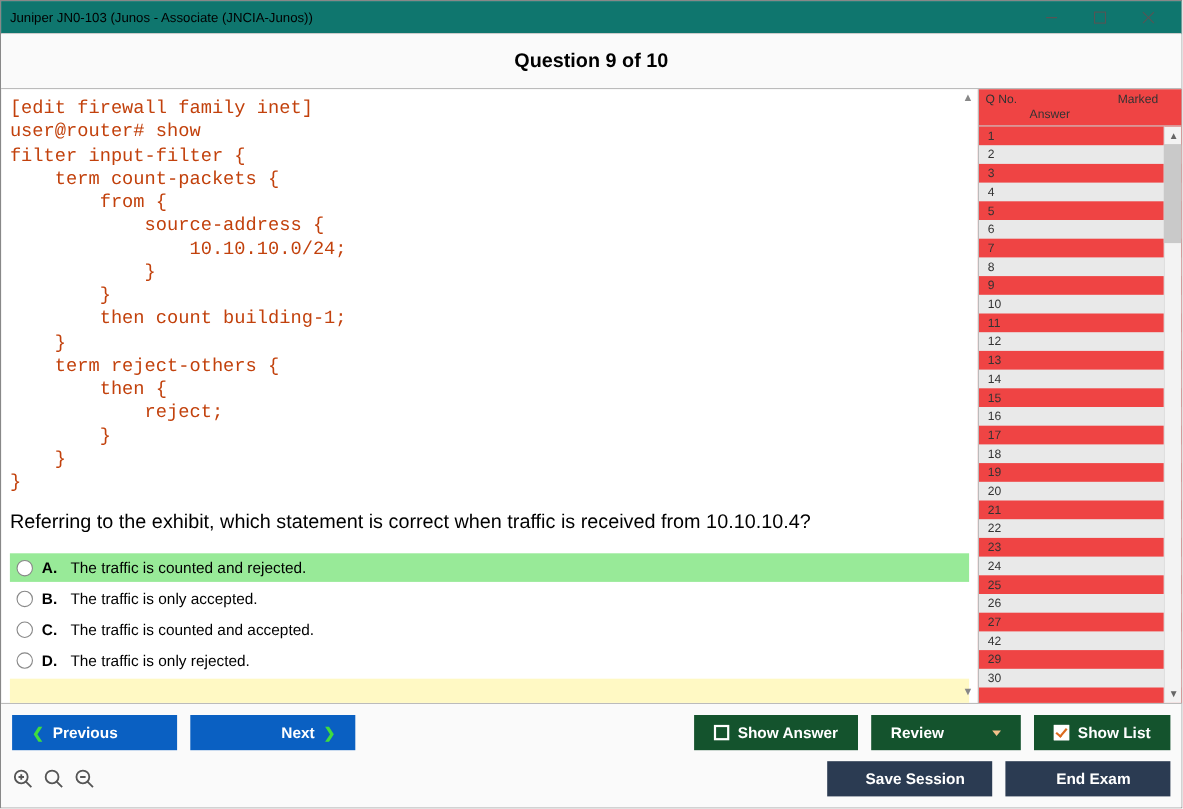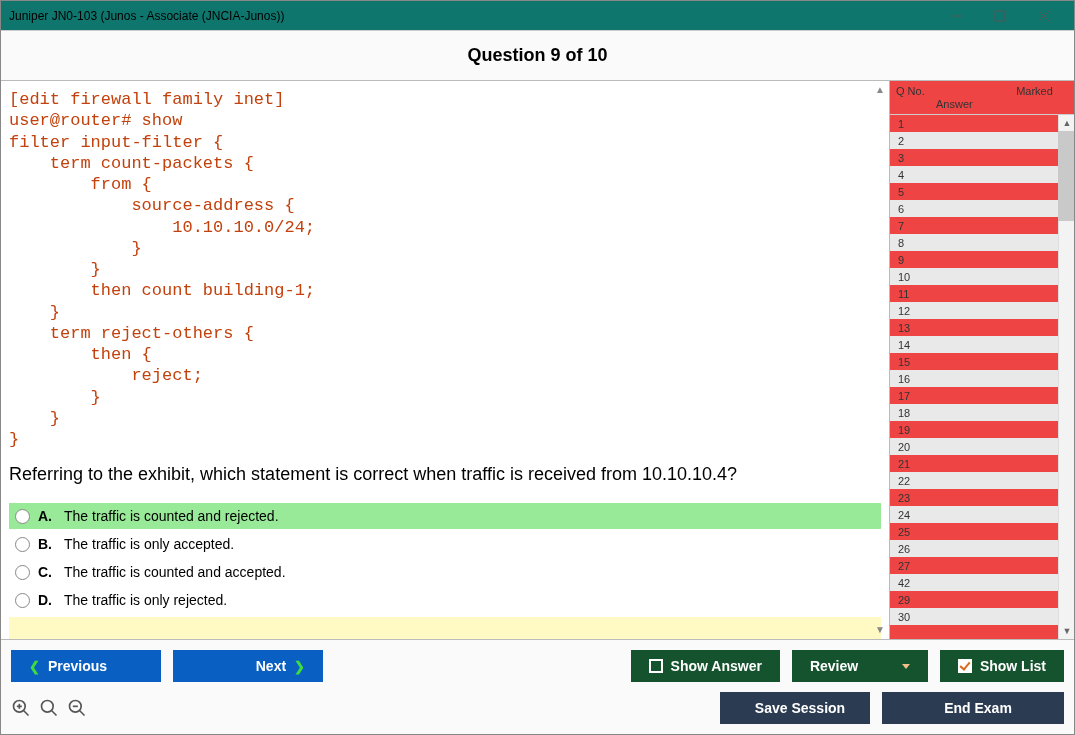--- a/index.html
+++ b/index.html
@@ -287,19 +287,19 @@
         <svg viewBox="0 0 24 24">
             <circle cx="10" cy="10" r="7"></circle>
             <line x1="15" y1="15" x2="21" y2="21"></line>
             <line x1="7" y1="10" x2="13" y2="10"></line>
           </svg>
       </div>
       <div class="spacer"></div>
       <button class="btn btn-dark" style="width:150px; justify-content:center;">
         <span>Save Session</span>
       </button>
-      <button class="btn btn-dark" style="width:182px; justify-content:center;">
+      <button class="btn btn-dark" style="width:150px; justify-content:center;">
         <span>End Exam</span>
       </button>
     </div>
   </div>
 
 </div>
 
 </body></html>

